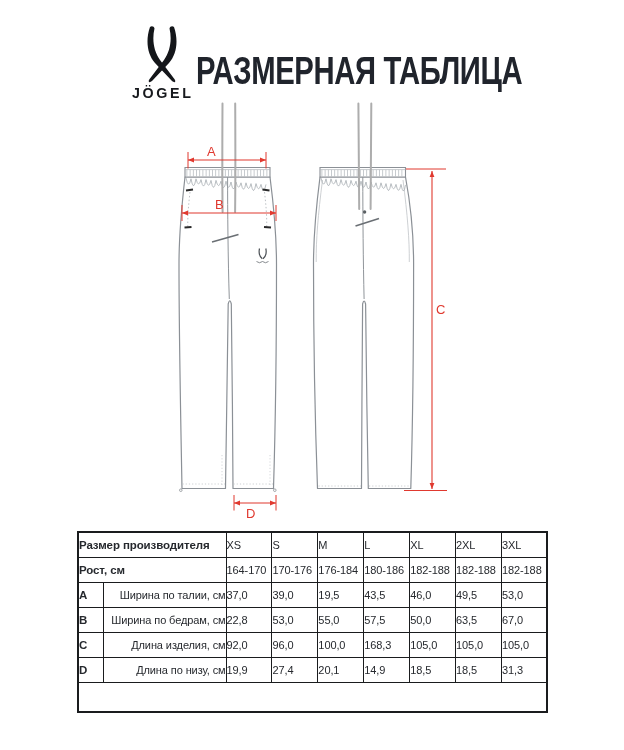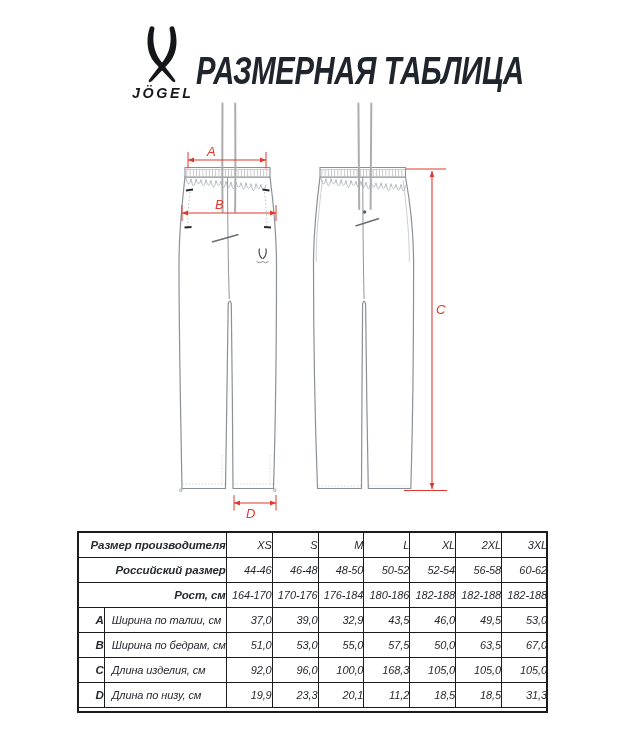--- a/index.html
+++ b/index.html
@@ -1,37 +1,37 @@
 <!DOCTYPE html>
 <html lang="ru"><head>
 <meta charset="utf-8">
 <style>
   html,body{margin:0;padding:0;background:#fff;}
   .page{position:relative;width:548px;height:750px;background:#fff;overflow:hidden;
-        font-family:"Liberation Sans",sans-serif;color:#24272b;font-style:italic;}
+        font-family:"Liberation Sans",sans-serif;color:#24272b;}
   
   .brand{position:absolute;left:122px;top:26px;width:80px;text-align:center;}
   .brand svg{display:block;margin:0 auto;}
   .brand-name{margin-top:1px;font-size:14px;font-weight:bold;letter-spacing:2.6px;
               color:#17191d;transform:scaleX(1.02);transform-origin:left top;}
   .page-title{position:absolute;left:196px;top:50px;font-size:38px;font-weight:bold;
               letter-spacing:-.5px;color:#20242c;white-space:nowrap;
               transform:scaleX(.77);transform-origin:left top;}
   
   .diagram{position:absolute;left:0;top:0;}
   .dim-label{font-family:"Liberation Sans",sans-serif;font-size:13px;}
   
   table.sizes{position:absolute;left:78px;top:532px;border-collapse:collapse;
               table-layout:fixed;font-size:11px;color:#26292e;}
   table.sizes td,table.sizes th{border:1.5px solid #1a1c1e;height:24px;padding:0;
-              text-align:right;vertical-align:middle;font-weight:normal;
+              text-align:left;vertical-align:middle;font-weight:normal;
               letter-spacing:-.1px;overflow:hidden;white-space:nowrap;}
   table.sizes .lblhead{font-weight:bold;font-size:11.5px;}
   table.sizes .letter{font-weight:bold;font-size:11.5px;}
-  table.sizes .desc{text-align:left;padding-left:7px;}
+  table.sizes .desc{text-align:right;padding-left:7px;}
   table.sizes tr{height:24px;}
   .outer-border{position:absolute;left:76.5px;top:530.5px;width:467px;height:178px;
                 border:2px solid #1a1c1e;pointer-events:none;}
 </style>
 </head>
 <body>
 
 <div class="page">
 
   <div class="brand">
@@ -167,54 +167,44 @@
         <th colspan="2" class="lblhead">Размер производителя</th>
         <td>XS</td>
         <td>S</td>
         <td>M</td>
         <td>L</td>
         <td>XL</td>
         <td>2XL</td>
         <td>3XL</td>
       </tr>
       <tr>
-        <th colspan="2" class="lblhead">Российский размер</th>
-        <td>44-46</td>
-        <td>46-48</td>
-        <td>48-50</td>
-        <td>50-52</td>
-        <td>52-54</td>
-        <td>56-58</td>
-        <td>60-62</td>
-      </tr>
-      <tr>
         <th colspan="2" class="lblhead">Рост, см</th>
         <td>164-170</td>
         <td>170-176</td>
         <td>176-184</td>
         <td>180-186</td>
         <td>182-188</td>
         <td>182-188</td>
         <td>182-188</td>
       </tr>
       <tr>
         <td class="letter">A</td>
         <td class="desc">Ширина по талии, см</td>
         <td>37,0</td>
         <td>39,0</td>
-        <td>32,9</td>
+        <td>19,5</td>
         <td>43,5</td>
         <td>46,0</td>
         <td>49,5</td>
         <td>53,0</td>
       </tr>
       <tr>
         <td class="letter">B</td>
         <td class="desc">Ширина по бедрам, см</td>
-        <td>51,0</td>
+        <td>22,8</td>
         <td>53,0</td>
         <td>55,0</td>
         <td>57,5</td>
         <td>50,0</td>
         <td>63,5</td>
         <td>67,0</td>
       </tr>
       <tr>
         <td class="letter">C</td>
         <td class="desc">Длина изделия, см</td>
@@ -223,23 +213,23 @@
         <td>100,0</td>
         <td>168,3</td>
         <td>105,0</td>
         <td>105,0</td>
         <td>105,0</td>
       </tr>
       <tr>
         <td class="letter">D</td>
         <td class="desc">Длина по низу, см</td>
         <td>19,9</td>
-        <td>23,3</td>
+        <td>27,4</td>
         <td>20,1</td>
-        <td>11,2</td>
+        <td>14,9</td>
         <td>18,5</td>
         <td>18,5</td>
         <td>31,3</td>
       </tr>
     </tbody>
   </table>
   <div class="outer-border"></div>
 
 </div>
 

